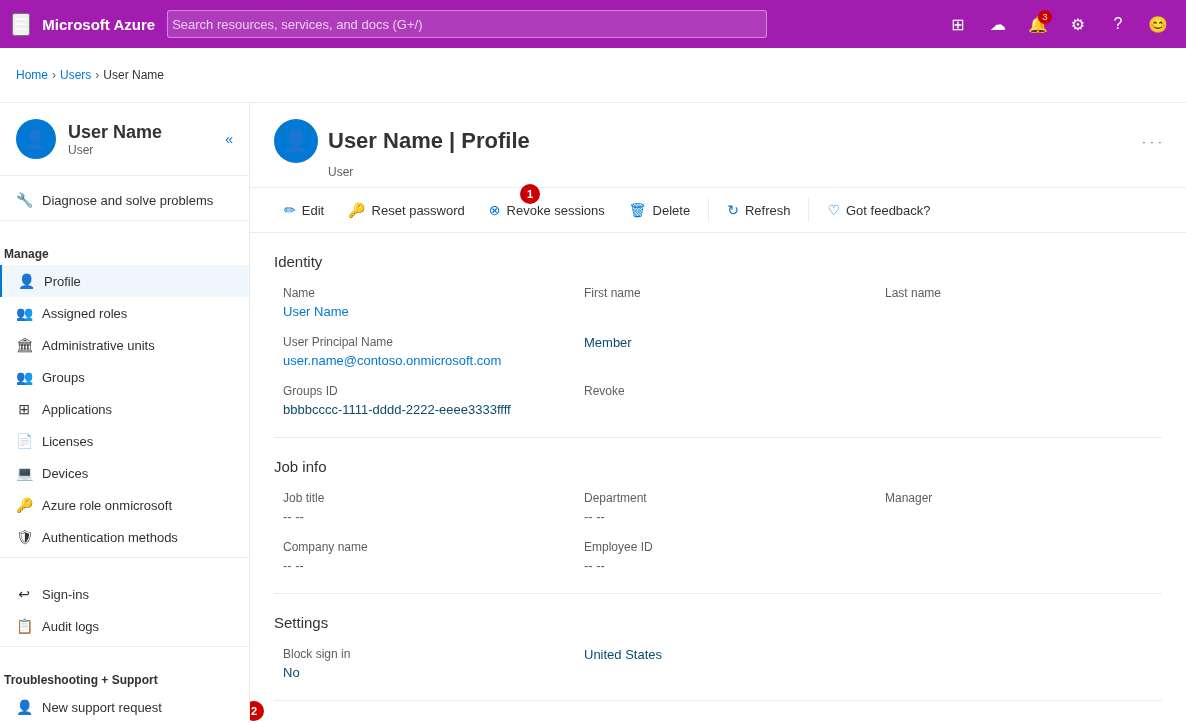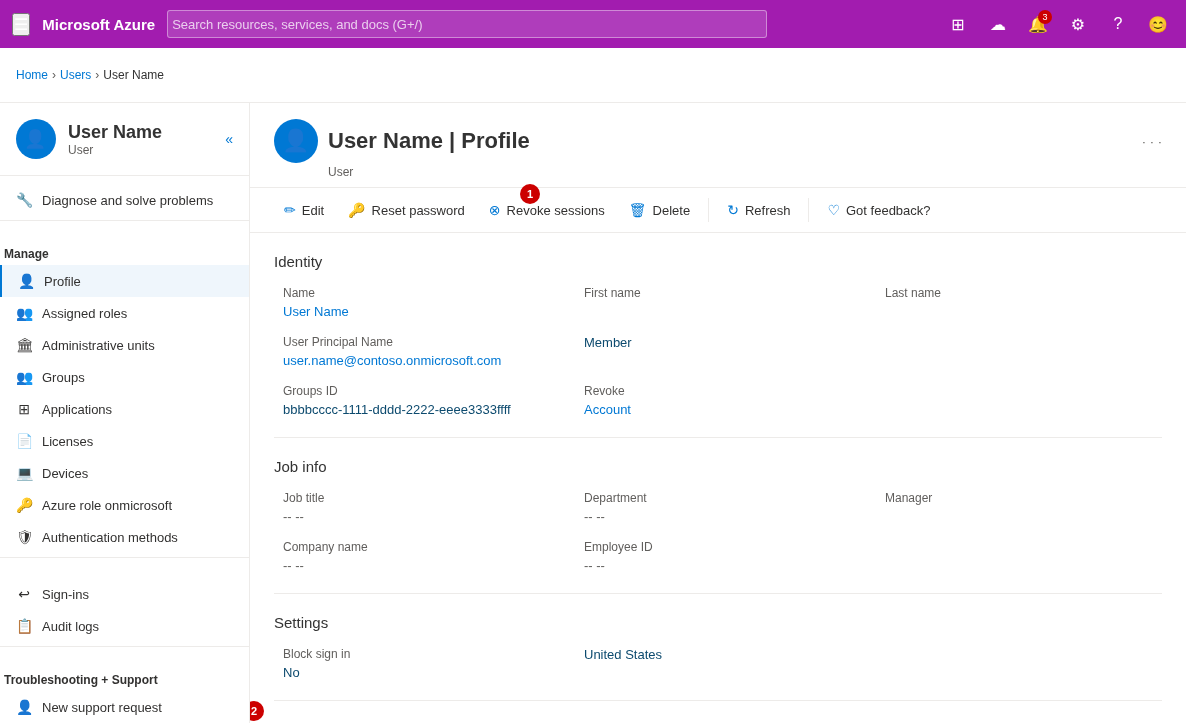--- a/index.html
+++ b/index.html
@@ -302,21 +302,20 @@
           <div>
             <div class="field-value">Member</div>
           </div>
           <div></div>
           <div>
             <div class="field-label">Groups ID</div>
             <div class="field-value">bbbbcccc-1111-dddd-2222-eeee3333ffff</div>
           </div>
           <div>
             <div class="field-label">Revoke</div>
-            <div class="field-value link">Account</div>
           </div>
         </div>
       </div>
 
       <div class="section">
         <div class="section-title">Job info</div>
         <div class="fields-grid">
           <div>
             <div class="field-label">Job title</div>
             <div class="field-value empty">-- --</div>

